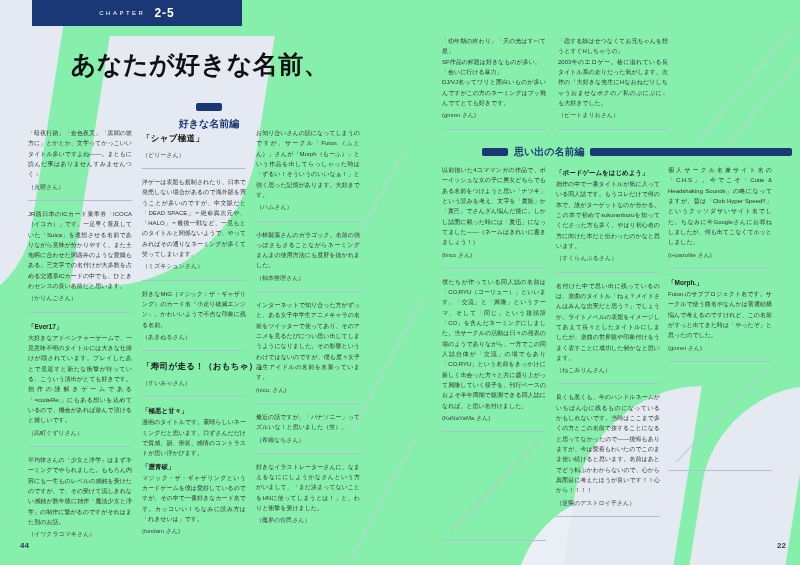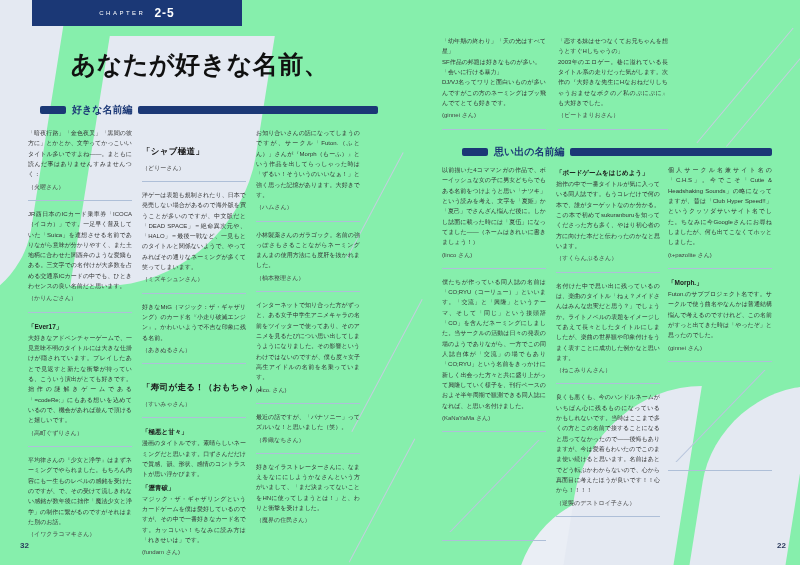--- a/index.html
+++ b/index.html
@@ -16,26 +16,26 @@
   .ch-label{font-size:6px;letter-spacing:2.5px;}
   .ch-num{font-size:12px;font-weight:bold;letter-spacing:1px;}
   
   .main-title{position:absolute;left:28px;top:47px;width:344px;text-align:center;font-weight:bold;
               font-size:25px;line-height:1.42;color:#101010;z-index:2;letter-spacing:.5px;}
   
   .section-row{position:absolute;display:flex;align-items:center;gap:6px;z-index:2;}
   .sec-chip{width:26px;height:8px;background:#1b3876;border-radius:2px;flex:0 0 auto;}
   .sec-label{font-size:10px;font-weight:bold;color:#1b3876;white-space:nowrap;}
   .sec-bar{flex:1;height:8px;background:#1b3876;border-radius:2px;}
-  #sec-fav{left:40px;top:103px;width:338px;}
-  #sec-mem{left:462px;top:145px;width:310px;}
+  #sec-fav{left:40px;top:103px;width:338px;flex-direction:column;}
+  #sec-mem{left:482px;top:145px;width:310px;}
   
   .col{position:absolute;z-index:1;font-size:6px;line-height:1.72;color:#333;}
   .blk-title{font-weight:bold;color:#1a1a1a;margin:2px 0 1px;font-size:6.5px;}
-  .blk-title.big{font-size:8.5px;letter-spacing:.3px;margin:16px 0 4px;white-space:nowrap;}
+  .blk-title.big{font-size:8.5px;letter-spacing:.3px;margin:3px 0 4px;white-space:nowrap;}
   .blk-body{margin:0 0 2px;text-align:justify;white-space:pre-line;}
   .blk-author{margin:1px 0 2px;color:#444;}
   .rule{border-top:1px solid #aebfd8;margin:8px 0;}
   .diag{position:relative;height:92px;overflow:hidden;}
   .diag::before{content:"";position:absolute;left:-18px;width:140px;top:50%;
                 border-top:1px solid #b9c6dd;transform:rotate(-46deg);}
   #fcol1{left:28px;top:128px;width:104px;}
   #fcol2{left:142px;top:128px;width:104px;}
   #fcol3{left:256px;top:128px;width:104px;}
   #tcolA{left:442px;top:36px;width:104px;}
@@ -177,16 +177,16 @@
       <div class="blk-author">(t+pazolite さん)</div>
       <div class="rule"></div>
       <div class="blk-title">「Morph.」</div>
       <div class="blk-body">Futon.のサブプロジェクト名です。サークルで使う曲名やなんかは普通結構悩んで考えるのですけれど、この名前がすっと出てきた時は「やったぞ」と思ったのでした。</div>
       <div class="blk-author">(ginnei さん)</div>
       <div class="rule"></div>
       <div class="diag"></div>
       <div class="rule"></div>
     </div>
 
-  <div class="pagenum" id="pn-left">32</div>
+  <div class="pagenum" id="pn-left">44</div>
   <div class="pagenum" id="pn-right">22</div>
 
 </div>
 
 </body></html>

